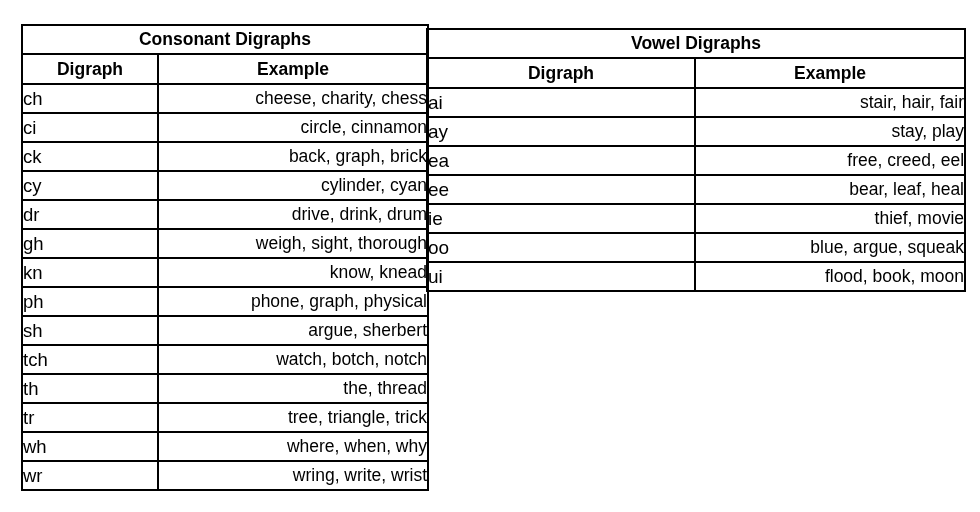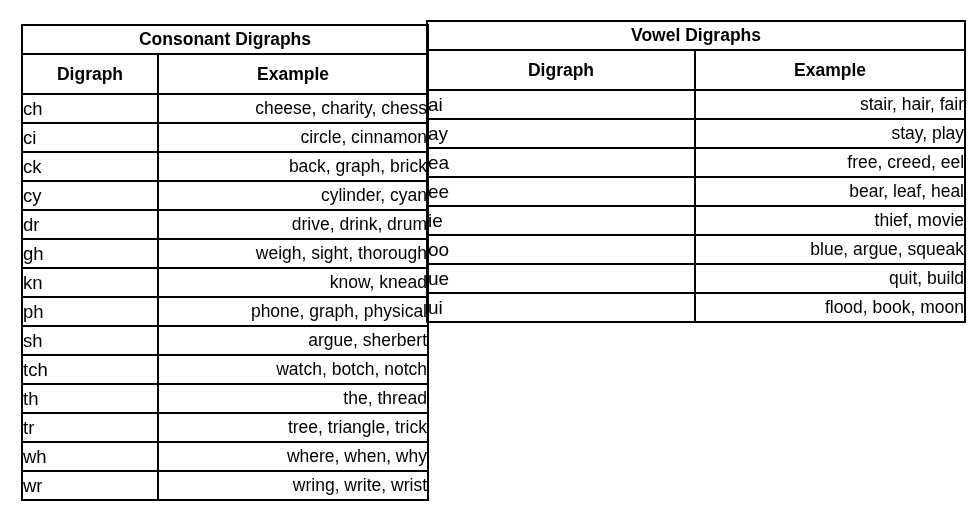--- a/index.html
+++ b/index.html
@@ -46,29 +46,29 @@
     td.ex {
       text-align: right;
     }
     #consonant-table {
       left: 21px;
       top: 24px;
       width: 406px;
     }
     #vowel-table {
       left: 426px;
-      top: 20px;
+      top: 28px;
       width: 538px;
     }
     #consonant-table col.c1 { width: 136px; }
     #consonant-table col.c2 { width: 270px; }
     #vowel-table col.c1 { width: 268px; }
     #vowel-table col.c2 { width: 270px; }
     tr.title-row th { height: 16px; line-height: 27px; }
-    tr.head-row th { height: 40px; line-height: 27px; }
+    tr.head-row th { height: 30px; line-height: 27px; }
     tr.data-row td { height: 28.65px; line-height: 27px; }
   </style>
 </head>
 <body>
 
 <table id="consonant-table">
   <colgroup>
       <col class="c1">
       <col class="c2">
     </colgroup>
@@ -170,21 +170,17 @@
       </tr>
   <tr class="data-row">
         <td class="dg v">ie</td>
         <td class="ex">thief, movie</td>
       </tr>
   <tr class="data-row">
         <td class="dg v">oo</td>
         <td class="ex">blue, argue, squeak</td>
       </tr>
   <tr class="data-row">
-        <td class="dg v">ue</td>
-        <td class="ex">quit, build</td>
-      </tr>
-  <tr class="data-row">
         <td class="dg v">ui</td>
         <td class="ex">flood, book, moon</td>
       </tr>
 </tbody>
   </table>
 
 </body></html>

